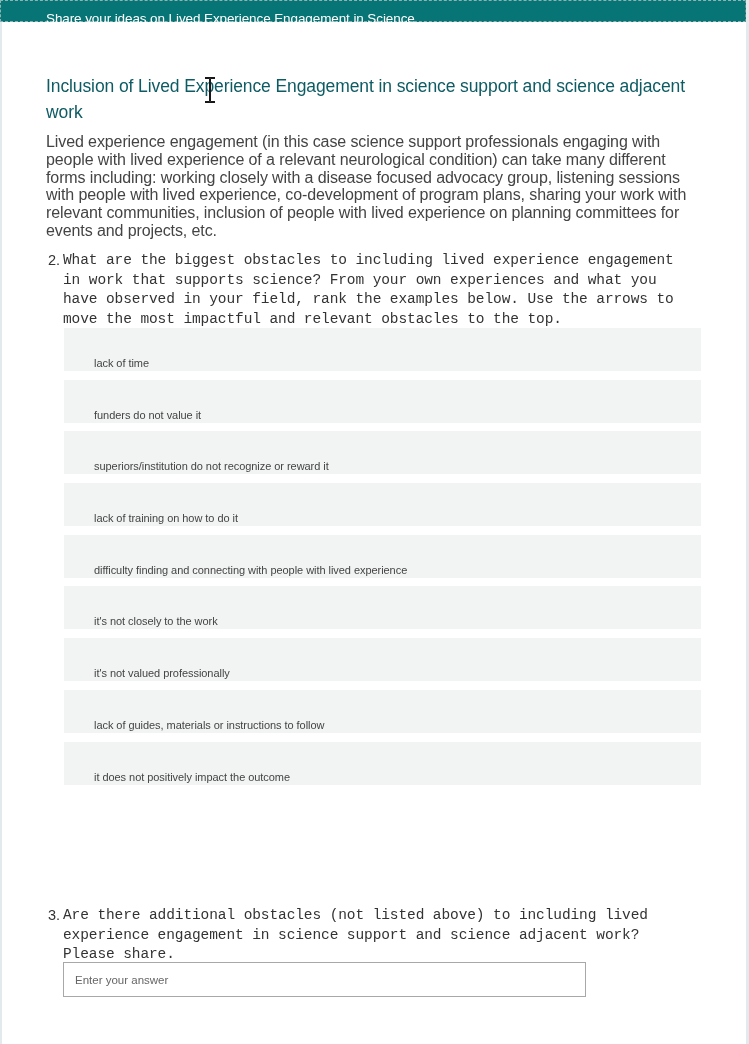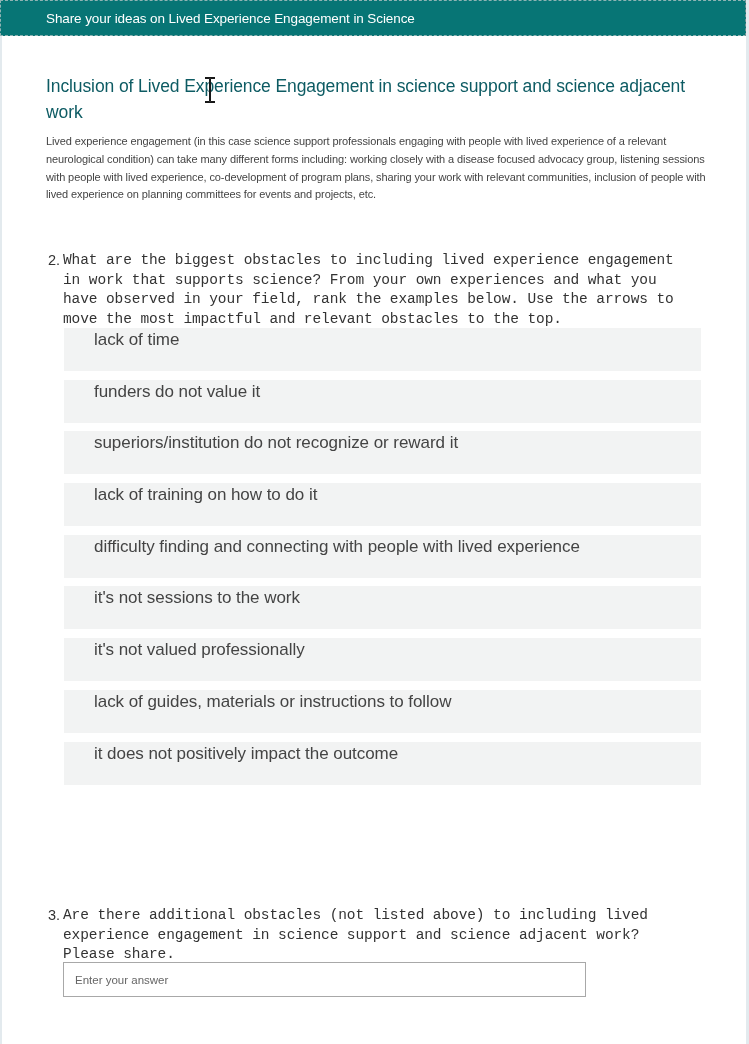--- a/index.html
+++ b/index.html
@@ -20,21 +20,21 @@
       top: 0;
       width: 744px;
       height: 1044px;
       background: #ffffff;
     }
     .header {
       position: absolute;
       left: 0;
       top: 0;
       width: 746px;
-      height: 36px;
+      height: 22px;
       background: #077575;
       border: 1px dashed #8fb3b3;
       border-right: 1px dashed #6f8f8f;
       box-sizing: border-box;
     }
     .header-title {
       position: absolute;
       left: 45px;
       top: 10px;
       color: #ffffff;
@@ -58,21 +58,21 @@
       top: 77px;
       width: 14px;
       height: 26px;
     }
     .section-desc {
       position: absolute;
       left: 46px;
       top: 133px;
       width: 660px;
       color: #444444;
-      font-size: 11px;
+      font-size: 16px;
       line-height: 17.8px;
       letter-spacing: -0.1px;
     }
     .question {
       position: absolute;
       left: 48px;
       width: 650px;
       color: #333333;
       font-size: 14.5px;
       line-height: 19.5px;
@@ -99,23 +99,23 @@
     .rank-item {
       height: 43px;
       background: #f2f3f3;
       margin-bottom: 8.7px;
       position: relative;
       cursor: pointer;
     }
     .rank-label {
       position: absolute;
       left: 30px;
-      top: 2px;
+      top: 29px;
       color: #444444;
-      font-size: 17px;
+      font-size: 11px;
       letter-spacing: -0.05px;
       white-space: nowrap;
     }
     .answer-input {
       position: absolute;
       left: 63px;
       top: 962px;
       width: 523px;
       height: 35px;
       box-sizing: border-box;
@@ -164,21 +164,21 @@
   <div class="rank-item">
     <span class="rank-label">superiors/institution do not recognize or reward it</span>
   </div>
   <div class="rank-item">
     <span class="rank-label">lack of training on how to do it</span>
   </div>
   <div class="rank-item">
     <span class="rank-label">difficulty finding and connecting with people with lived experience</span>
   </div>
   <div class="rank-item">
-    <span class="rank-label">it's not sessions to the work</span>
+    <span class="rank-label">it's not closely to the work</span>
   </div>
   <div class="rank-item">
     <span class="rank-label">it's not valued professionally</span>
   </div>
   <div class="rank-item">
     <span class="rank-label">lack of guides, materials or instructions to follow</span>
   </div>
   <div class="rank-item">
     <span class="rank-label">it does not positively impact the outcome</span>
   </div>

